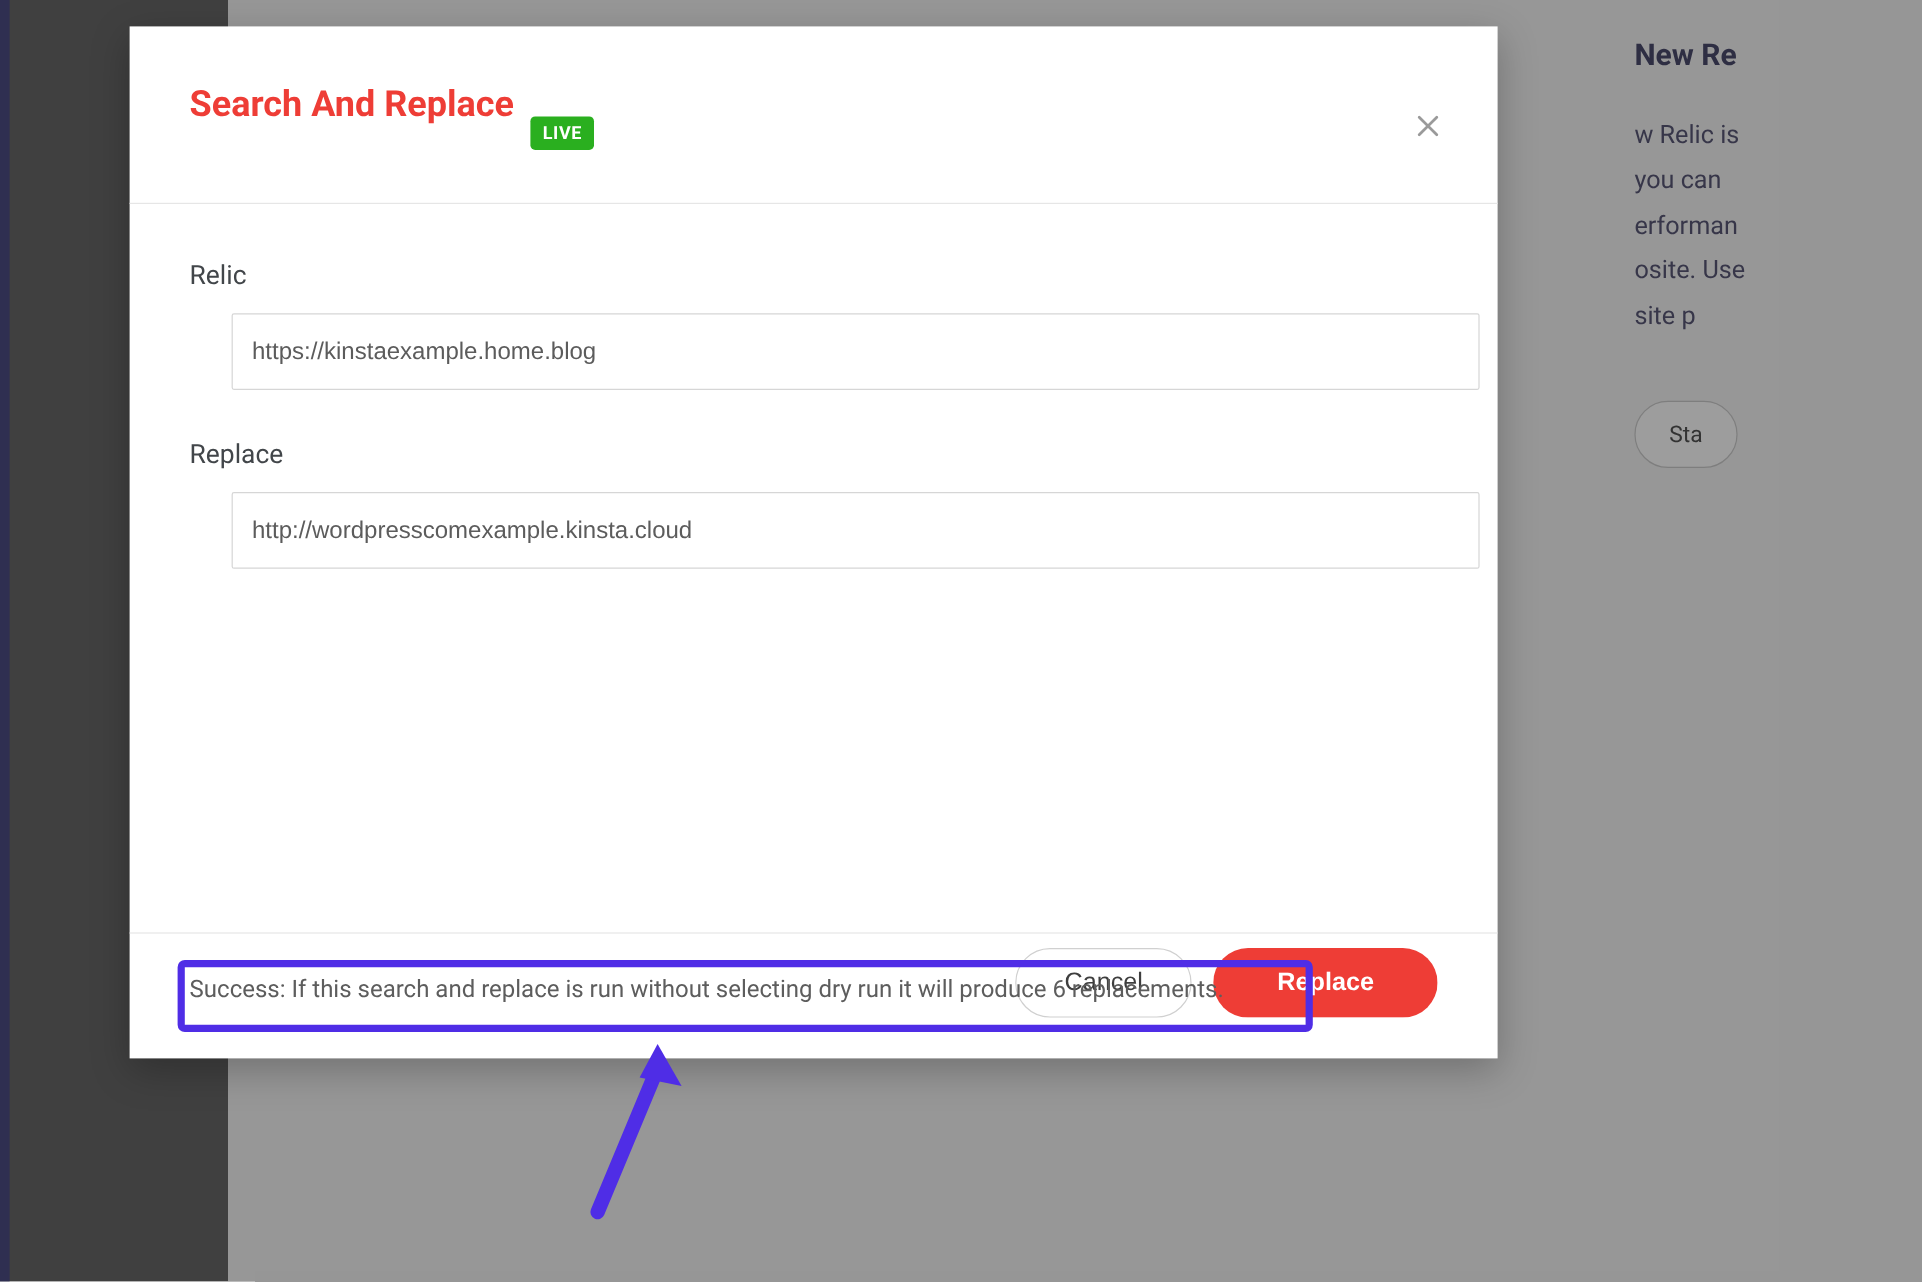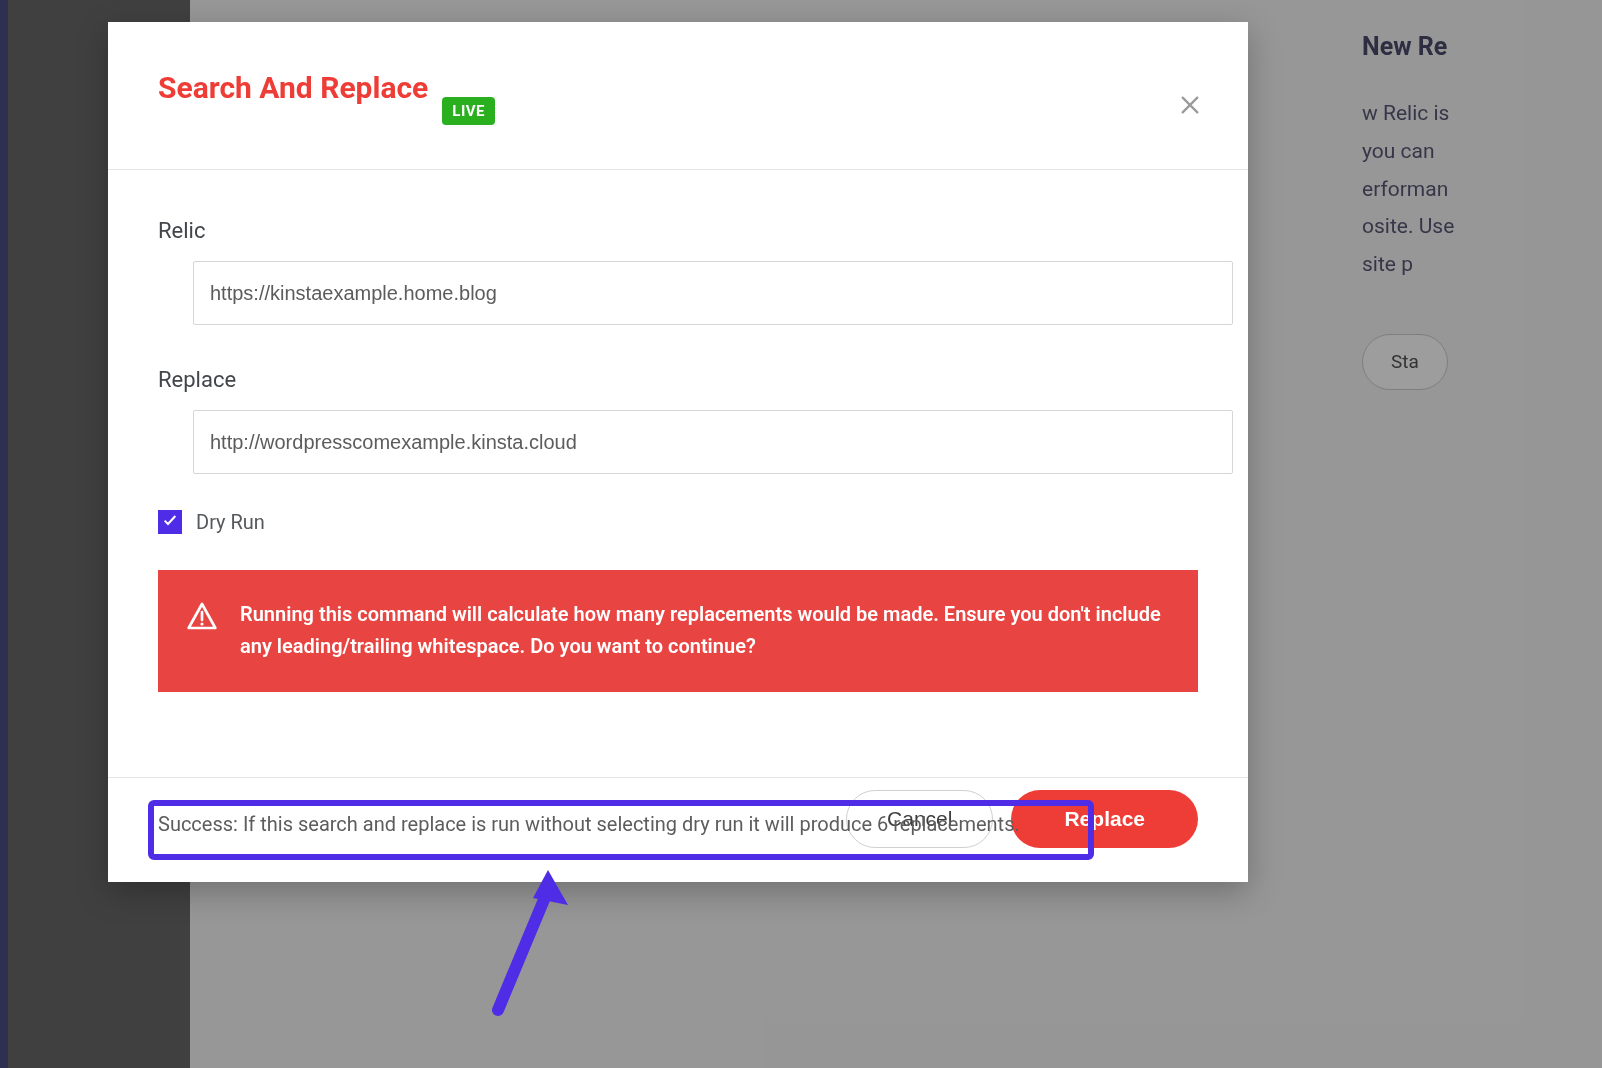--- a/index.html
+++ b/index.html
@@ -252,41 +252,21 @@
     <div class="field">
       <label class="field-label">Relic</label>
       <input class="text-input" type="text" value="https://kinstaexample.home.blog" style="">
     </div>
 
     <div class="field">
       <label class="field-label">Replace</label>
       <input class="text-input" type="text" value="http://wordpresscomexample.kinsta.cloud" style="">
     </div>
 
-    <div class="checkbox-row">
-      <span class="chk">
-        <span>
-          <svg viewBox="0 0 24 24">
-              <polyline points="4,13 9,18 20,6"></polyline>
-            </svg>
-        </span>
-      </span>
-      <span class="chk-label">Dry Run</span>
-    </div>
-
-    <div class="warning-banner">
-      <span class="tri">
-        <svg viewBox="0 0 24 24">
-          <path d="M12 3 L22 21 L2 21 Z" fill="none" stroke="#fff" stroke-width="2" stroke-linejoin="round"></path>
-          <line x1="12" y1="9" x2="12" y2="15" stroke="#fff" stroke-width="2" stroke-linecap="round"></line>
-          <circle cx="12" cy="18" r="1.2" fill="#fff"></circle>
-        </svg>
-      </span>
-      <div class="msg">Running this command will calculate how many replacements would be made. Ensure you don't include any leading/trailing whitespace. Do you want to continue?</div>
-    </div>
+
 
     <div class="highlight-box"></div>
     <div class="success-text">Success: If this search and replace is run without selecting dry run it will produce 6 replacements.</div>
 
     <div class="arrow">
       <svg viewBox="0 0 120 160">
         <defs></defs>
         <line x1="30" y1="150" x2="80" y2="30" stroke="#4f2de6" stroke-width="12" stroke-linecap="round"></line>
         <polygon points="80,10 100,45 65,38" fill="#4f2de6"></polygon>
       </svg>

